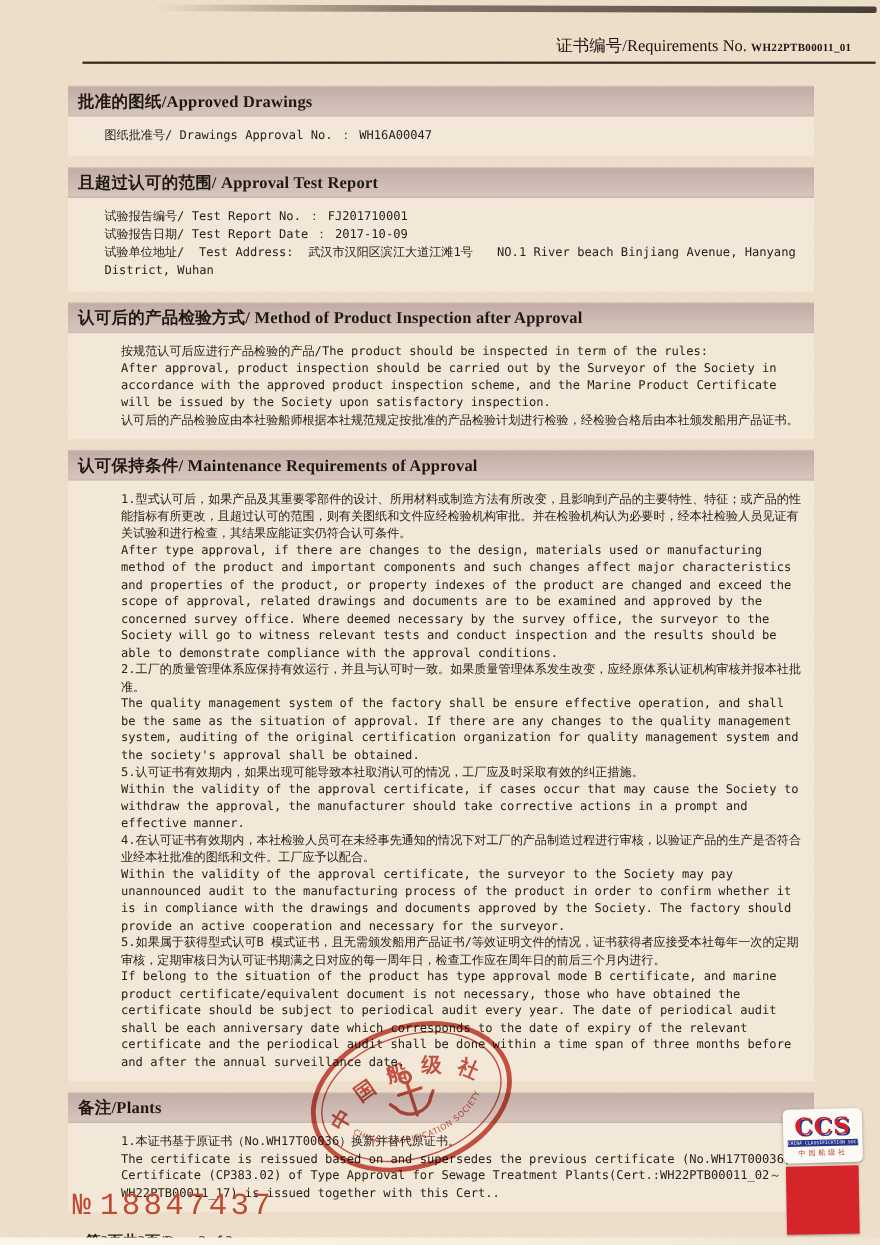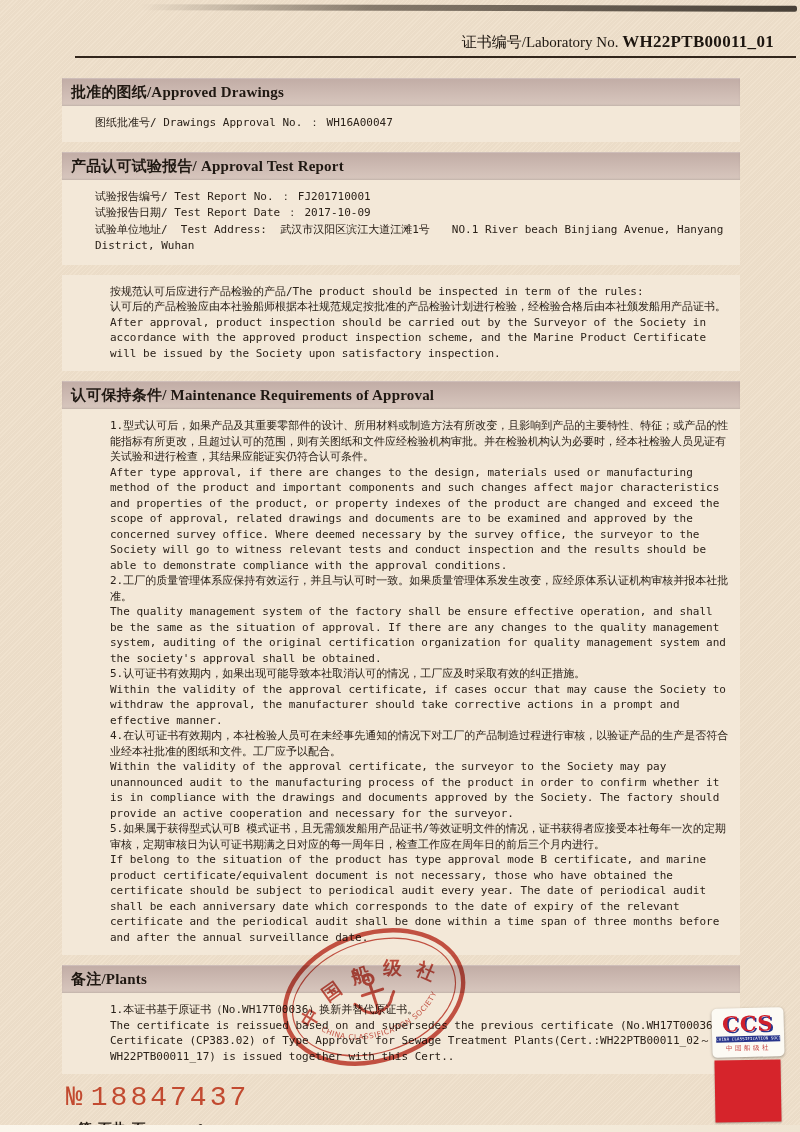--- a/index.html
+++ b/index.html
@@ -14,21 +14,21 @@
   }
   .top-shadow {
     position:absolute; top:5px; left:140px; right:3px; height:6px;
     background:linear-gradient(90deg, rgba(60,48,38,0), rgba(50,40,30,.55) 35%, rgba(30,24,18,.8));
     transform:rotate(.15deg); border-radius:2px;
   }
   .cert-header {
     position:absolute; top:32px; right:26px;
     font-family:"Liberation Serif",serif; font-size:15px; color:#1d1610;
   }
-  .cert-header b { font-size:17px; letter-spacing:.3px; }
+  .cert-header b { font-size:10px; letter-spacing:.3px; }
   .header-rule { position:absolute; top:56px; left:75px; right:4px; height:2px; background:#32261c; }
 
   .content { position:absolute; top:78px; left:62px; width:678px; }
   .sec { margin-bottom:10px; }
   .sec-bar {
     background:linear-gradient(180deg,#c1aca5,#cebbb3 55%,#d8c7be);
     box-shadow: inset 0 -1px 2px rgba(0,0,0,.10), inset 0 1px 1px rgba(255,255,255,.25);
     padding:5px 10px 4px 9px;
     font-family:"Liberation Serif",serif; font-weight:bold; font-size:15px;
     color:#1f1812; letter-spacing:.2px;
@@ -82,47 +82,48 @@
   }
 </style>
 </head>
 <body>
 
 <div class="page">
 
   <div class="top-shadow"></div>
 
   <div class="cert-header">
-    <span>证书编号/Laboratory No. </span><b>WH22PTB00011_01</b>
+    <span>证书编号/Requirements No. </span><b>WH22PTB00011_01</b>
   </div>
   <div class="header-rule"></div>
 
   <div class="content">
 
     <div class="sec">
       <div class="sec-bar">批准的图纸/Approved Drawings</div>
       <div class="sec-body fields">
         <p><span class="field-label">图纸批准号/ Drawings Approval No. ： </span><span class="field-value">WH16A00047</span></p>
       </div>
     </div>
 
     <div class="sec">
-      <div class="sec-bar">产品认可试验报告/ Approval Test Report</div>
+      <div class="sec-bar">且超过认可的范围/ Approval Test Report</div>
       <div class="sec-body fields">
         <p><span class="field-label">试验报告编号/ Test Report No. ： </span><span class="field-value">FJ201710001</span></p>
         <p><span class="field-label">试验报告日期/ Test Report Date ： </span><span class="field-value">2017-10-09</span></p>
         <p><span class="field-label">试验单位地址/  Test Address:  </span><span class="field-value">武汉市汉阳区滨江大道江滩1号　　NO.1 River beach Binjiang Avenue, Hanyang District, Wuhan</span></p>
       </div>
     </div>
 
     <div class="sec">
+      <div class="sec-bar">认可后的产品检验方式/ Method of Product Inspection after Approval</div>
       <div class="sec-body">
         <p>按规范认可后应进行产品检验的产品/The product should be inspected in term of the rules:</p>
+        <p>After approval, product inspection should be carried out by the Surveyor of the Society in accordance with the approved product inspection scheme, and the Marine Product Certificate will be issued by the Society upon satisfactory inspection.</p>
         <p>认可后的产品检验应由本社验船师根据本社规范规定按批准的产品检验计划进行检验，经检验合格后由本社颁发船用产品证书。</p>
-        <p>After approval, product inspection should be carried out by the Surveyor of the Society in accordance with the approved product inspection scheme, and the Marine Product Certificate will be issued by the Society upon satisfactory inspection.</p>
       </div>
     </div>
 
     <div class="sec">
       <div class="sec-bar">认可保持条件/ Maintenance Requirements of Approval</div>
       <div class="sec-body">
         <p>1.型式认可后，如果产品及其重要零部件的设计、所用材料或制造方法有所改变，且影响到产品的主要特性、特征；或产品的性能指标有所更改，且超过认可的范围，则有关图纸和文件应经检验机构审批。并在检验机构认为必要时，经本社检验人员见证有关试验和进行检查，其结果应能证实仍符合认可条件。</p>
         <p>After type approval, if there are changes to the design, materials used or manufacturing method of the product and important components and such changes affect major characteristics and properties of the product, or property indexes of the product are changed and exceed the scope of approval, related drawings and documents are to be examined and approved by the concerned survey office. Where deemed necessary by the survey office, the surveyor to the Society will go to witness relevant tests and conduct inspection and the results should be able to demonstrate compliance with the approval conditions.</p>
         <p>2.工厂的质量管理体系应保持有效运行，并且与认可时一致。如果质量管理体系发生改变，应经原体系认证机构审核并报本社批准。</p>
         <p>The quality management system of the factory shall be ensure effective operation, and shall be the same as the situation of approval. If there are any changes to the quality management system, auditing of the original certification organization for quality management system and the society's approval shall be obtained.</p>

